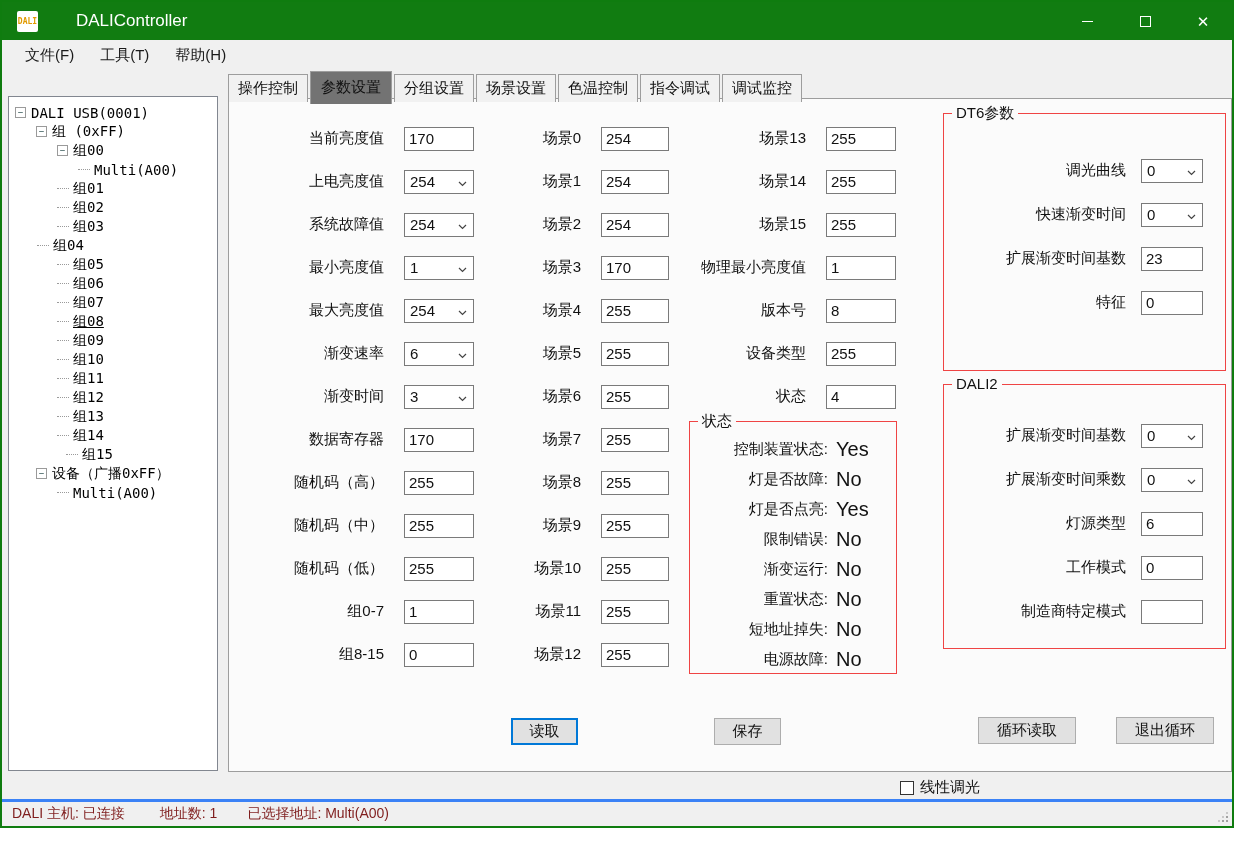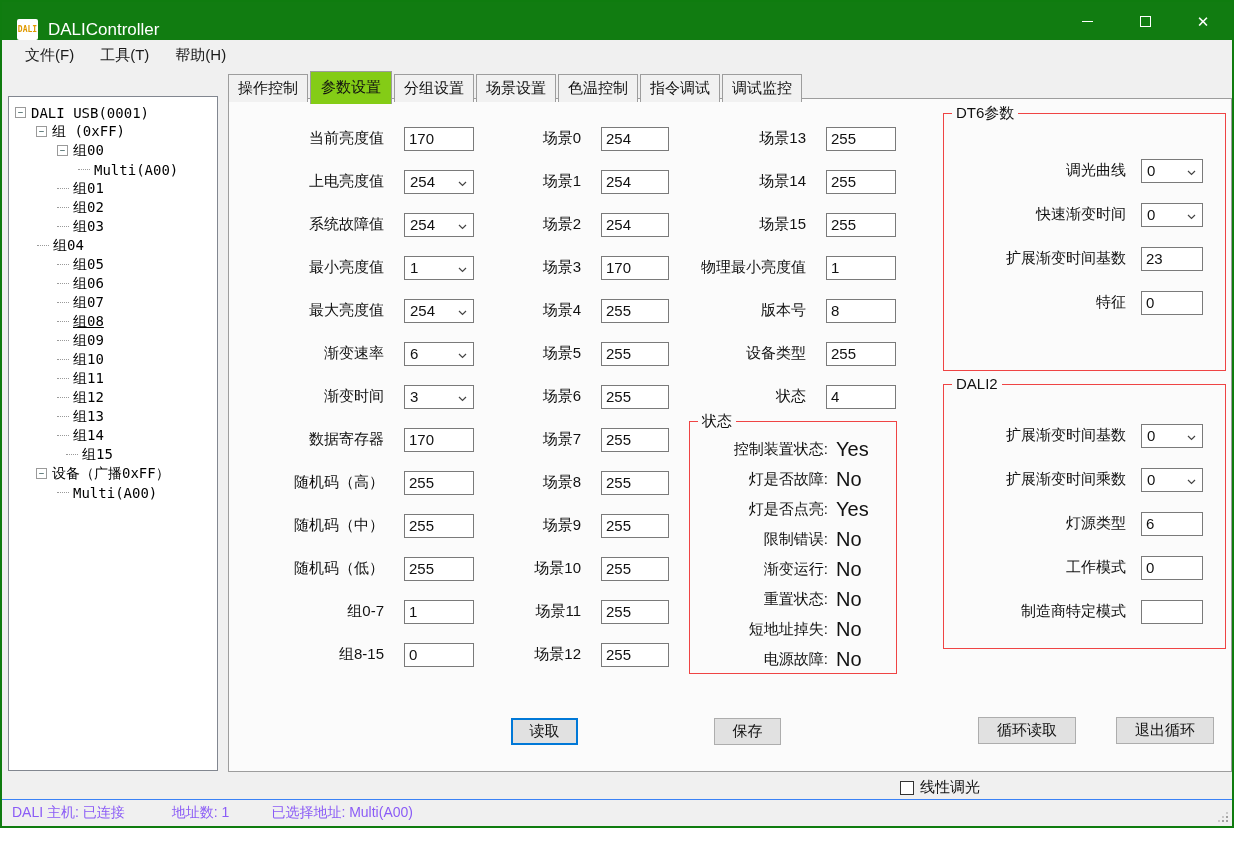--- a/index.html
+++ b/index.html
@@ -2,21 +2,21 @@
 <html><head>
 <meta charset="utf-8">
 <style>
   * { box-sizing: border-box; }
   html,body { margin:0; padding:0; width:1234px; height:860px; background:#fff;
     font-family:"Liberation Sans", sans-serif; }
   .window { position:absolute; left:0; top:0; width:1234px; height:828px;
     border:2px solid #0f7c0f; background:#f0f0f0; overflow:hidden; }
 
   
-  .titlebar { height:38px; background:#117c11; display:flex; align-items:flex-end; padding-left:15px; }
+  .titlebar { height:38px; background:#117c11; display:flex; align-items:center; padding-left:15px;gap:28px; }
   .app-icon { width:21px; height:21px; background:#fff; border-radius:2px; display:flex;
     align-items:center; justify-content:center; font-size:8px; font-weight:bold; color:#e09a00;
     font-family:"DejaVu Sans Mono", monospace; flex:none; }
   .title-text { color:#fff; font-size:17px; margin-left:10px; }
   .win-controls { margin-left:auto; display:flex; height:100%; }
   .win-btn { width:58px; height:100%; display:flex; align-items:center; justify-content:center; color:#fff; }
   .ic-min { display:block; width:11px; border-top:1px solid #fff; }
   .ic-max { display:block; width:11px; height:11px; border:1px solid #fff; }
   .ic-close { font-size:15px; line-height:1; }
 
@@ -30,21 +30,21 @@
     padding-top:6px; overflow:hidden; color:#000; }
   .titem { height:19px; display:flex; align-items:center; white-space:nowrap; }
   .expander { width:11px; height:11px; border:1px solid #9a9a9a; background:#fff; font-size:9px;
     line-height:8px; text-align:center; color:#355; margin-right:5px; flex:none; }
   .stub { width:12px; height:1px; border-bottom:1px dotted #9a9a9a; margin-right:4px; flex:none; }
 
   
   .tabstrip { position:absolute; left:226px; top:69px; display:flex; align-items:flex-end; z-index:3; }
   .tab { padding:4px 9px; font-size:15px; background:#f1f1f1; border:1px solid #9d9d9d;
     border-bottom:none; margin-right:2px; color:#111; }
-  .tab.active { background:#84cc16; padding:6px 10px 7px; margin-bottom:-2px; z-index:4; }
+  .tab.active { background:#737373; padding:6px 10px 7px; margin-bottom:-2px; z-index:4; }
 
   
   .page { position:absolute; left:226px; top:96px; width:1004px; height:674px;
     background:#fbfbfb; border:1px solid #9d9d9d; }
 
   .col { position:absolute; }
   #col1 { left:8px;  top:27px; width:237px; }
   #col2 { left:230px; top:27px; width:210px; }
   #col3 { left:455px; top:27px; width:212px; }
   .frow { height:25px; margin-bottom:18px; display:flex; align-items:center; }
@@ -72,21 +72,21 @@
   #btn-read { left:282px; top:619px; width:67px; border:2px solid #0078d7; }
   #btn-save { left:485px; top:619px; width:67px; }
   #btn-loop { left:749px; top:618px; width:98px; }
   #btn-exit { left:887px; top:618px; width:98px; }
 
   .chkrow { position:absolute; left:898px; top:776px; display:flex; align-items:center;
     font-size:15px; color:#111; }
   .chkbox { width:14px; height:14px; border:1px solid #333; background:#fff; margin-right:6px; flex:none; }
 
   .statusbar { position:absolute; left:0; right:0; bottom:0; height:27px; background:#f0f0f0;
-    border-top:1px solid #3b82f6; display:flex; align-items:center; font-size:14px; color:#8b5cf6;gap:12px; }
+    border-top:3px solid #3b82f6; display:flex; align-items:center; font-size:14px; color:#7f1d1d; }
   .sb-host { margin-left:10px; } .sb-count { margin-left:35px; } .sb-sel { margin-left:30px; }
   .grip { position:absolute; right:4px; bottom:4px; width:10px; height:10px; }
   .grip::before { content:""; position:absolute; right:0; bottom:0; width:2px; height:2px;
     background:#a0a0a0; box-shadow:-4px 0 #a0a0a0, 0 -4px #a0a0a0, -8px 0 #c9c9c9, 0 -8px #c9c9c9, -4px -4px #c9c9c9; }
 </style>
 </head>
 <body>
 
 <div class="window">
 

